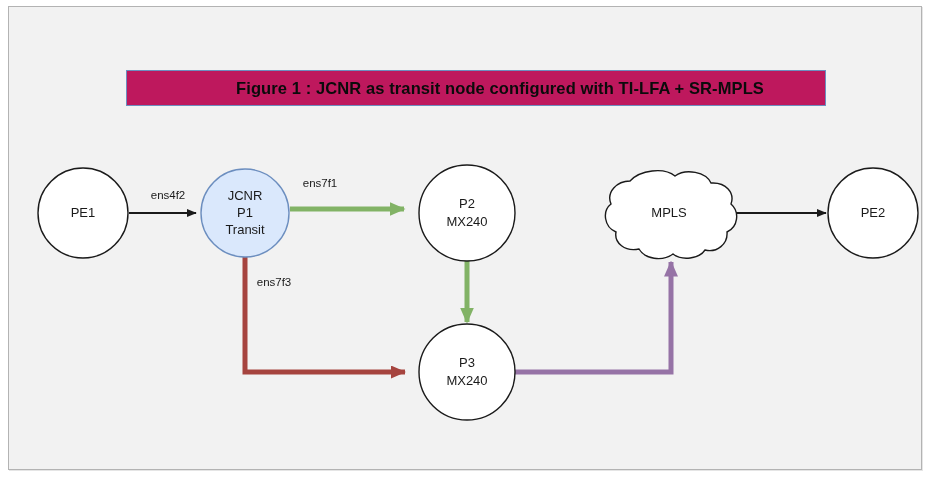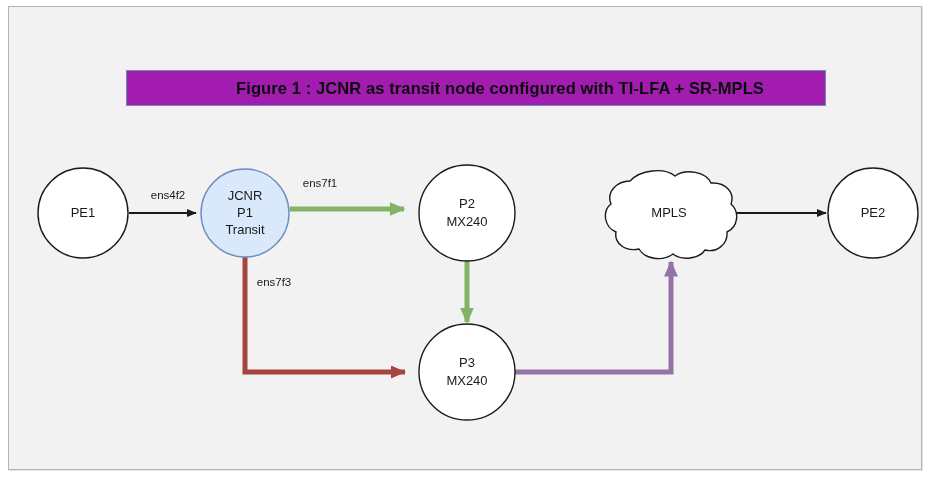--- a/index.html
+++ b/index.html
@@ -65,21 +65,21 @@
   }
   .link.thick {
     stroke-width: 5;
   }
   .title-box {
     position: absolute;
     left: 126px;
     top: 70px;
     width: 700px;
     height: 36px;
-    background: #a21caf;
+    background: #be185d;
     border: 1px solid #6c8ebf;
     box-sizing: border-box;
     display: flex;
     align-items: center;
     justify-content: center;
     padding-left: 48px;
   }
   .title-text {
     font-family: "Liberation Sans", sans-serif;
     font-size: 16.5px;

